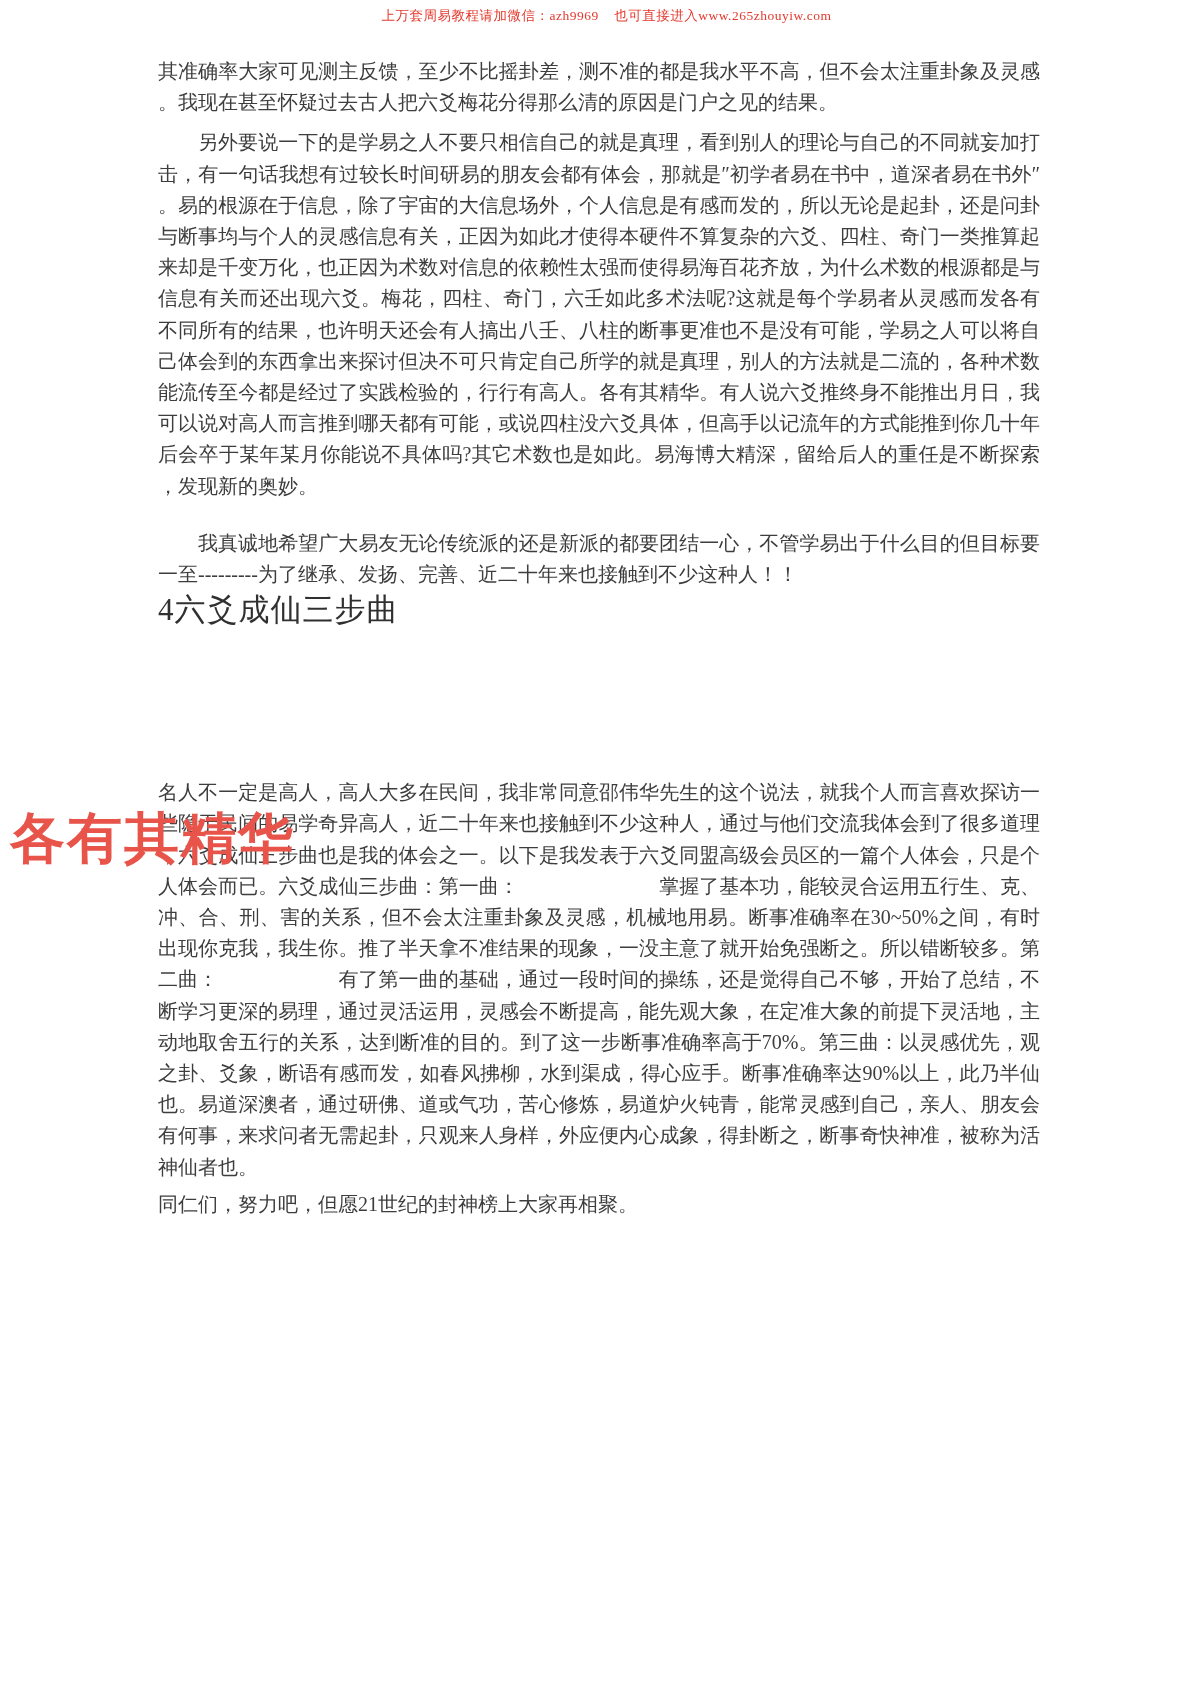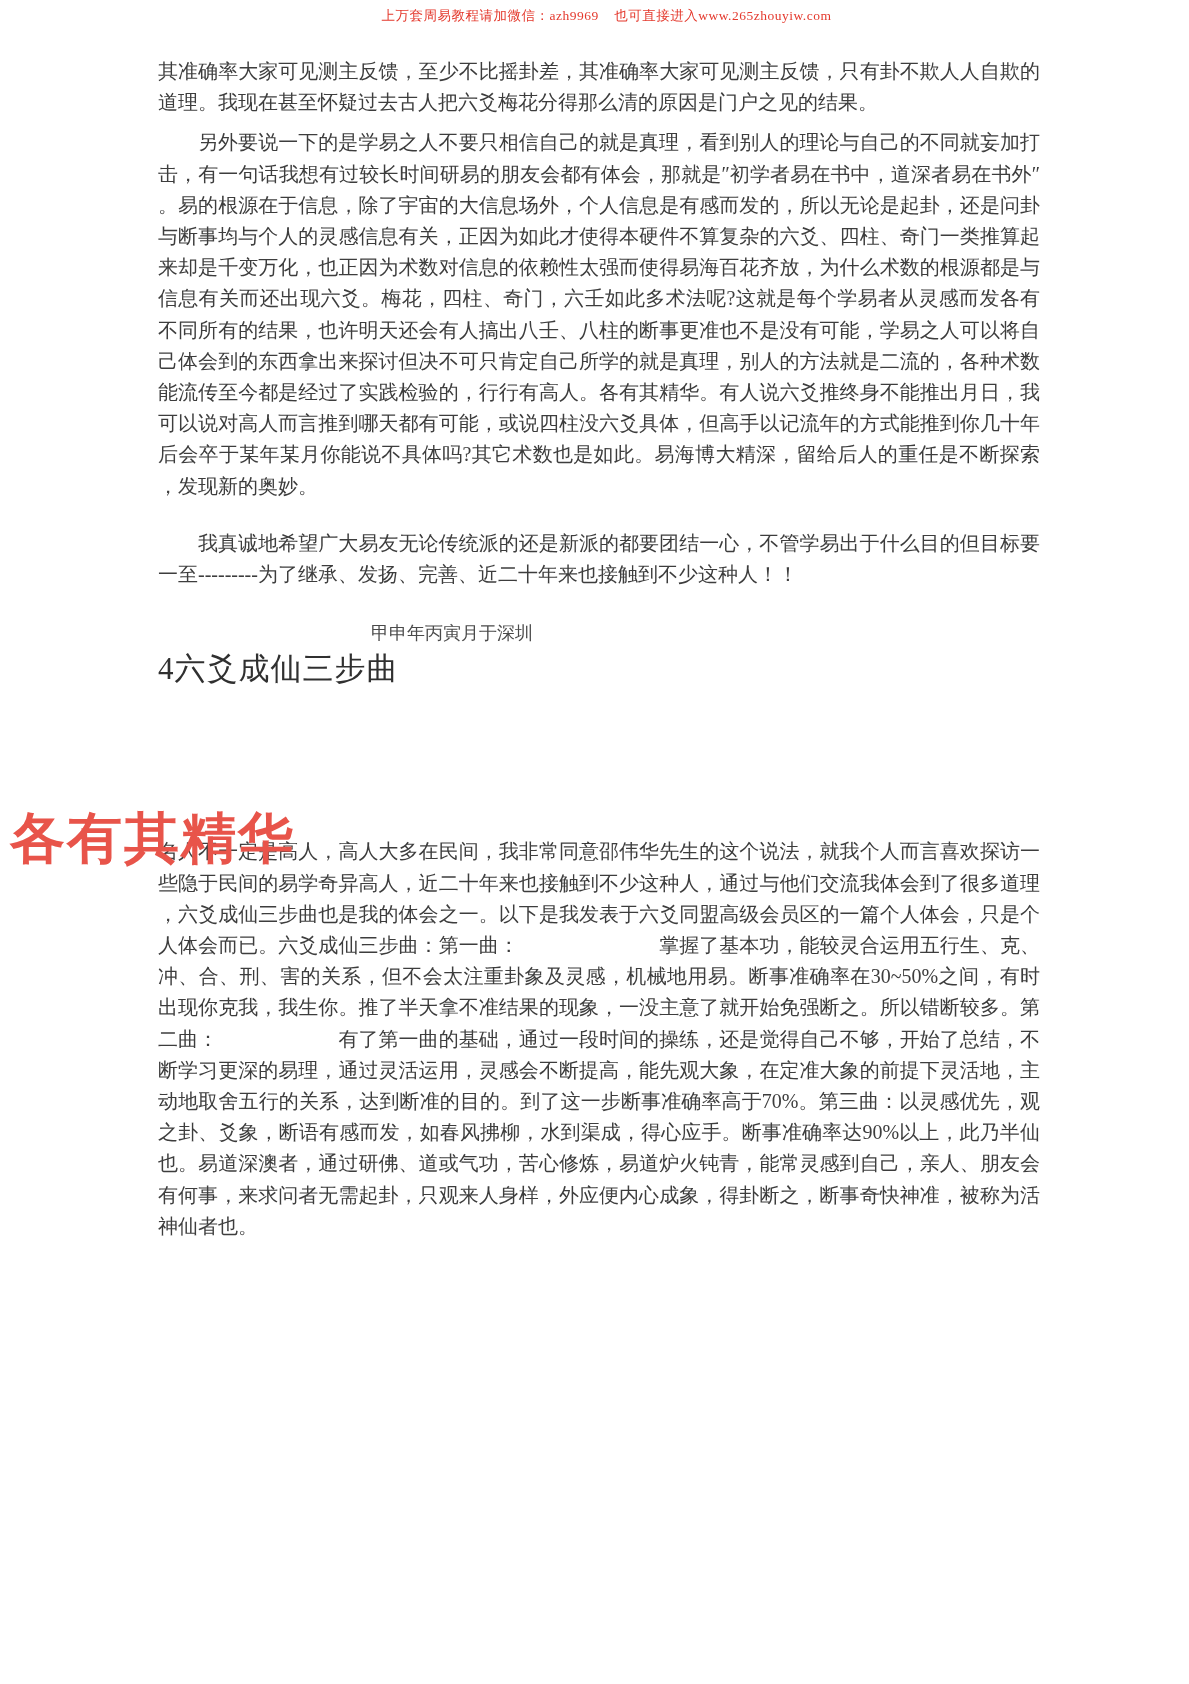--- a/index.html
+++ b/index.html
@@ -70,28 +70,28 @@
     user-select: none;
   }
 </style>
 </head>
 <body>
 
 <div class="doc-header">上万套周易教程请加微信：azh9969    也可直接进入www.265zhouyiw.com</div>
 
 <div class="content">
 
-  <p class="para para-1">其准确率大家可见测主反馈，至少不比摇卦差，其准确率大家可见测主反馈，只有卦不欺人人自欺的道理。我现在甚至怀疑过去古人把六爻梅花分得那么清的原因是门户之见的结果。</p>
+  <p class="para para-1">其准确率大家可见测主反馈，至少不比摇卦差，测不准的都是我水平不高，但不会太注重卦象及灵感。我现在甚至怀疑过去古人把六爻梅花分得那么清的原因是门户之见的结果。</p>
 
   <p class="para indent para-2">另外要说一下的是学易之人不要只相信自己的就是真理，看到别人的理论与自己的不同就妄加打击，有一句话我想有过较长时间研易的朋友会都有体会，那就是″初学者易在书中，道深者易在书外″。易的根源在于信息，除了宇宙的大信息场外，个人信息是有感而发的，所以无论是起卦，还是问卦与断事均与个人的灵感信息有关，正因为如此才使得本硬件不算复杂的六爻、四柱、奇门一类推算起来却是千变万化，也正因为术数对信息的依赖性太强而使得易海百花齐放，为什么术数的根源都是与信息有关而还出现六爻。梅花，四柱、奇门，六壬如此多术法呢?这就是每个学易者从灵感而发各有不同所有的结果，也许明天还会有人搞出八壬、八柱的断事更准也不是没有可能，学易之人可以将自己体会到的东西拿出来探讨但决不可只肯定自己所学的就是真理，别人的方法就是二流的，各种术数能流传至今都是经过了实践检验的，行行有高人。各有其精华。有人说六爻推终身不能推出月日，我可以说对高人而言推到哪天都有可能，或说四柱没六爻具体，但高手以记流年的方式能推到你几十年后会卒于某年某月你能说不具体吗?其它术数也是如此。易海博大精深，留给后人的重任是不断探索，发现新的奥妙。</p>
 
   <p class="para indent para-3">我真诚地希望广大易友无论传统派的还是新派的都要团结一心，不管学易出于什么目的但目标要一至---------为了继承、发扬、完善、近二十年来也接触到不少这种人！！</p>
 
-  <div class="para dateline">甲申年丙寅月于深圳</div>
 
   <h2 class="section-heading">4六爻成仙三步曲</h2>
 
   <p class="para para-4">名人不一定是高人，高人大多在民间，我非常同意邵伟华先生的这个说法，就我个人而言喜欢探访一些隐于民间的易学奇异高人，近二十年来也接触到不少这种人，通过与他们交流我体会到了很多道理，六爻成仙三步曲也是我的体会之一。以下是我发表于六爻同盟高级会员区的一篇个人体会，只是个人体会而已。六爻成仙三步曲：第一曲：　　　　　　　掌握了基本功，能较灵合运用五行生、克、冲、合、刑、害的关系，但不会太注重卦象及灵感，机械地用易。断事准确率在30~50%之间，有时出现你克我，我生你。推了半天拿不准结果的现象，一没主意了就开始免强断之。所以错断较多。第二曲：　　　　　　有了第一曲的基础，通过一段时间的操练，还是觉得自己不够，开始了总结，不断学习更深的易理，通过灵活运用，灵感会不断提高，能先观大象，在定准大象的前提下灵活地，主动地取舍五行的关系，达到断准的目的。到了这一步断事准确率高于70%。第三曲：以灵感优先，观之卦、爻象，断语有感而发，如春风拂柳，水到渠成，得心应手。断事准确率达90%以上，此乃半仙也。易道深澳者，通过研佛、道或气功，苦心修炼，易道炉火钝青，能常灵感到自己，亲人、朋友会有何事，来求问者无需起卦，只观来人身样，外应便内心成象，得卦断之，断事奇快神准，被称为活神仙者也。</p>
 
+  <p class="para para-5">同仁们，努力吧，但愿21世纪的封神榜上大家再相聚。</p>
 
 </div>
 
 <div class="watermark">各有其精华</div>
 
 </body></html>

